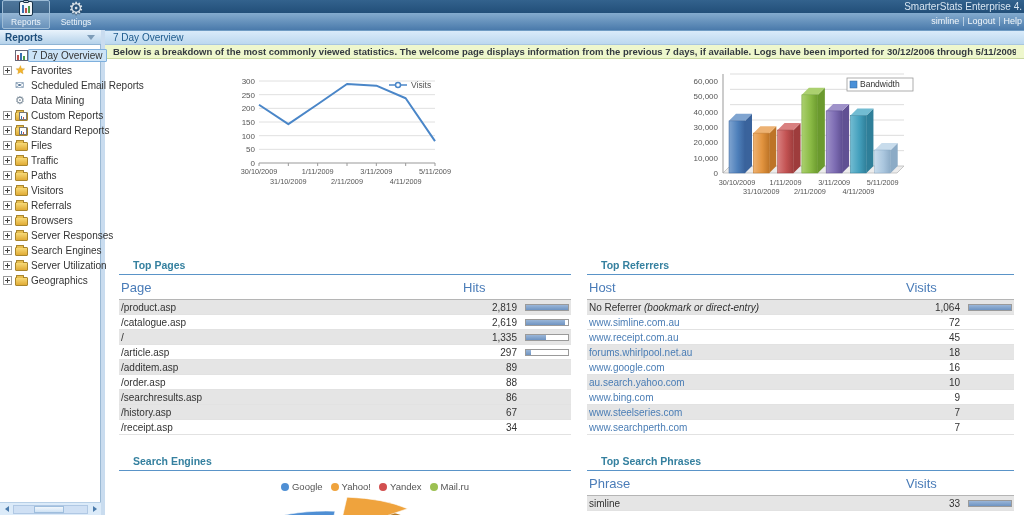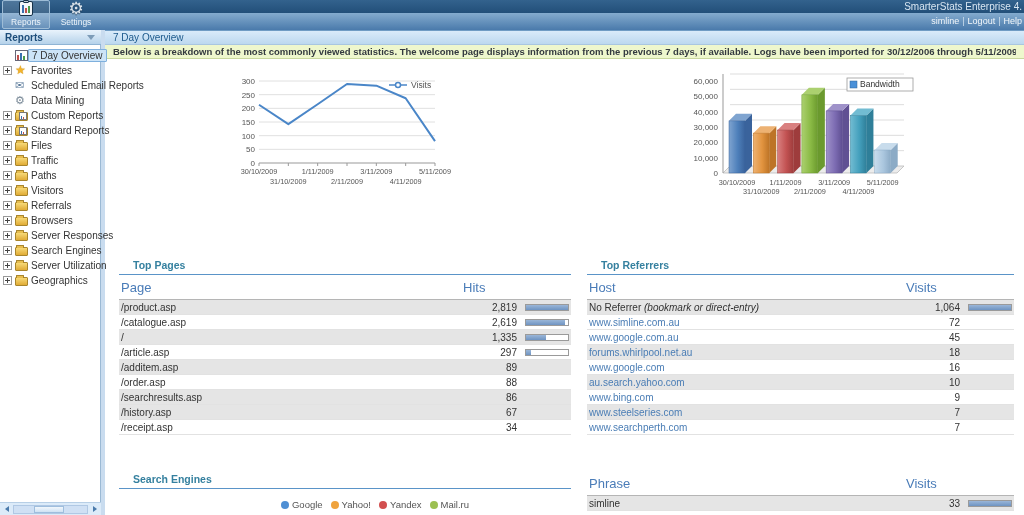--- a/index.html
+++ b/index.html
@@ -81,21 +81,21 @@
                border-bottom:1px solid #a9c6e0; display:flex; align-items:center; padding:0 8px; }
   .main-head-label { font-size:10px; color:#1d5a8c; }
   .msgbar { height:14px; background:#eef7cd; border-bottom:1px solid #c9d89e; display:flex; align-items:center;
             padding:0 8px; }
   .msgbar span { font-size:9.5px; font-weight:bold; color:#33393f; white-space:nowrap; overflow:hidden; }
   .content { flex:1; background:#fff; padding:10px 10px 0 14px; overflow:hidden; }
   .cols { display:grid; grid-template-columns:452px 1fr; column-gap:16px; }
 
   .chartbox { height:188px; display:flex; align-items:flex-start; justify-content:center; padding-top:4px; }
 
-  .section { margin-bottom:22px; }
+  .section { margin-bottom:4px; }
   .sec-title { font-size:10.5px; font-weight:bold; color:#35809f; padding:2px 0 3px 14px;
                border-bottom:1px solid #5a94c8; }
   table.stat { width:100%; border-collapse:collapse; margin-top:2px; }
   table.stat th { font-size:13px; font-weight:normal; color:#4a7cb8; text-align:left;
                   padding:3px 2px 4px 2px; border-bottom:1px solid #b5b5b5; }
   table.stat th.num { text-align:left; }
   table.stat td { font-size:10px; color:#333; padding:1.5px 2px; border-bottom:1px solid #e2e2e2; }
   table.stat tr.odd td { background:#e5e5e5; }
   table.stat td.num { text-align:right; width:58px; white-space:nowrap; }
   table.stat td.barcell { width:52px; }
@@ -467,21 +467,21 @@
                         <div class="fill" style="width: 100%;"></div>
                       </div>
                     </td>
                   </tr>
                   <tr class="even">
                     <td><span class="link">www.simline.com.au</span></td>
                     <td class="num">72</td>
                     <td class="barcell"></td>
                   </tr>
                   <tr class="even">
-                    <td><span class="link">www.google.com.au</span></td>
+                    <td><span class="link">www.receipt.com.au</span></td>
                     <td class="num">45</td>
                     <td class="barcell"></td>
                   </tr>
                   <tr class="odd">
                     <td><span class="link">forums.whirlpool.net.au</span></td>
                     <td class="num">18</td>
                     <td class="barcell"></td>
                   </tr>
                   <tr class="even">
                     <td><span class="link">www.google.com</span></td>
@@ -541,20 +541,21 @@
                   <path d="M 120,52 L 209.64,44.13 A 92 35 0 0 1 211.53,48.46 Z" fill="#74933a" transform="translate(0,9)"></path>
                   <path d="M 120,52 L 209.64,44.13 A 92 35 0 0 1 211.53,48.46 Z" fill="#9cc052" stroke="#fff" stroke-width="0.6"></path>
                   <path d="M 120,45 L 188.58,21.67 A 92 35 0 0 1 209.64,37.13 Z" fill="#9c3636" transform="translate(0,9)"></path>
                   <path d="M 120,45 L 188.58,21.67 A 92 35 0 0 1 209.64,37.13 Z" fill="#d24f4f" stroke="#fff" stroke-width="0.6"></path>
                   <path d="M 114,36 L 122.02,1.13 A 92 35 0 0 1 182.58,12.67 Z" fill="#b87a24" transform="translate(0,9)"></path>
                   <path d="M 114,36 L 122.02,1.13 A 92 35 0 0 1 182.58,12.67 Z" fill="#efa33d" stroke="#fff" stroke-width="0.6"></path>
                 </svg></div>
           </div>
         </div>
         <div class="section">
+          <div class="sec-title">Top Search Phrases</div>
           <div id="tblPhrases">
               <table class="stat">
                 <thead>
                   <tr>
                     <th>Phrase</th>
                     <th class="num">Visits</th>
                     <th class="barcell"></th>
                   </tr>
                 </thead>
                 <tbody>

